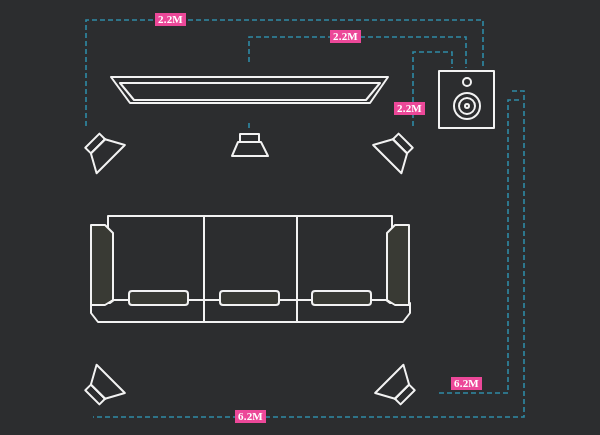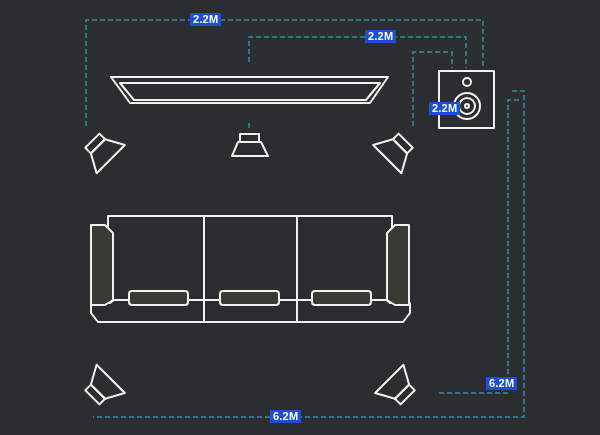--- a/index.html
+++ b/index.html
@@ -1,21 +1,21 @@
 <!DOCTYPE html>
 <html><head>
   <meta charset="utf-8">
   <style>
     html, body { margin: 0; padding: 0; background: #2c2d2f; }
     body { width: 600px; height: 435px; overflow: hidden; position: relative; }
     #diagram { position: absolute; left: 0; top: 0; width: 600px; height: 435px; }
     .dash { fill: none; stroke: #2f8aa6; stroke-width: 1.6; stroke-dasharray: 5 3; }
     .outline { fill: none; stroke: #f2f2f2; stroke-width: 2; stroke-linejoin: round; }
     .filled { fill: #393a34; stroke: #f2f2f2; stroke-width: 2; stroke-linejoin: round; }
-    .lbl { position: absolute; color: #ffffff; font-family: Liberation Sans, sans-serif; font-weight: bold; font-size: 11px; background: #1d4ed8; padding: 0 3px; line-height: 13px; letter-spacing: 0.2px; margin-left: 35px; }
+    .lbl { position: absolute; color: #ffffff; font-family: Liberation Serif, serif; font-weight: bold; font-size: 11px; background: #ec4899; padding: 0 3px; line-height: 13px; letter-spacing: 0.2px; }
   </style>
 </head>
 <body>
 
 <svg id="diagram" viewBox="0 0 600 435" xmlns="http://www.w3.org/2000/svg">
 
   <g>
     <path class="dash" d="M 86 126 L 86 20 L 483 20 L 483 68"></path>
     <path class="dash" d="M 249 128 L 249 120 M 249 62 L 249 37 L 466 37 L 466 68"></path>
     <path class="dash" d="M 413 126 L 413 52 L 452 52 L 452 68"></path>

